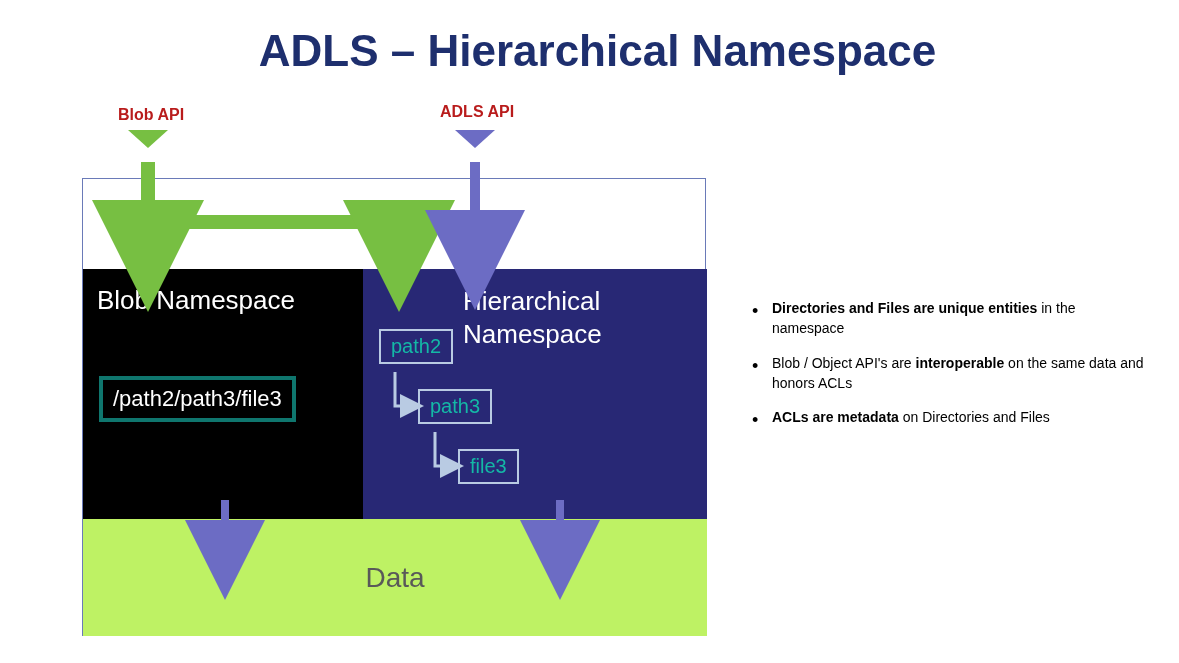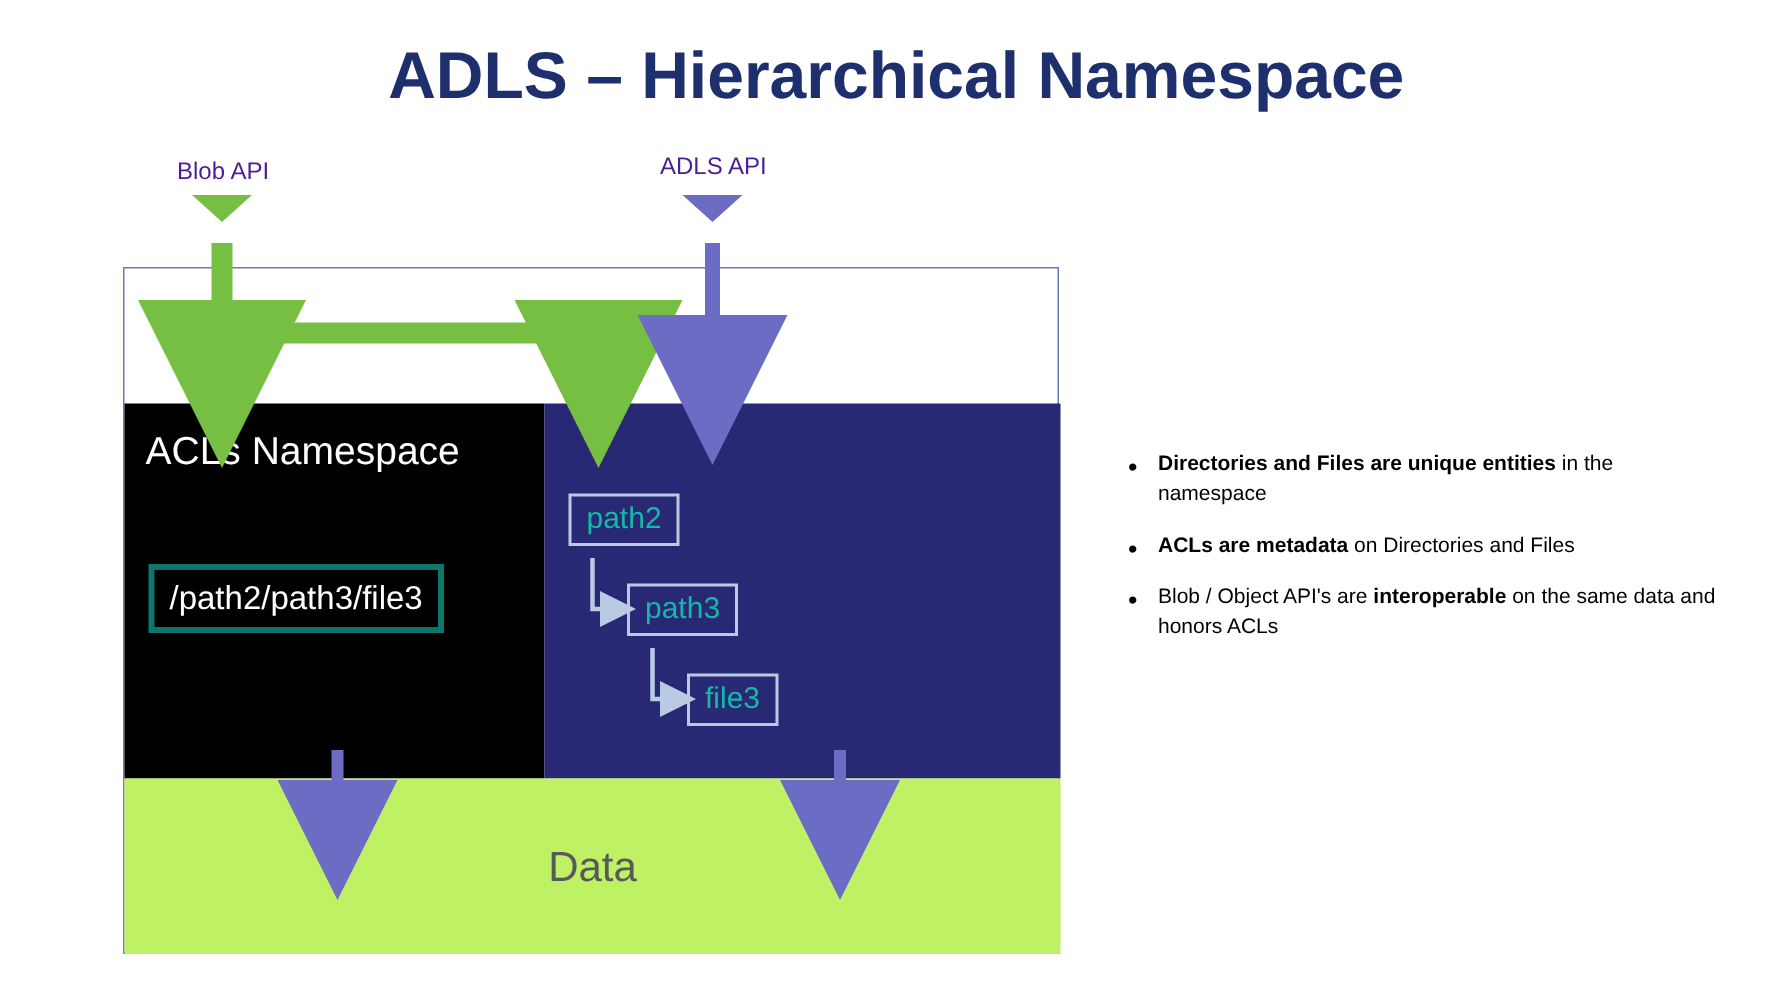--- a/index.html
+++ b/index.html
@@ -82,22 +82,22 @@
     font-size: 28px;
     display: flex;
     align-items: center;
     justify-content: center;
   }
 
   
   .api-label {
     position: absolute;
     font-size: 16px;
-    font-weight: normal;
-    color: #4c1d95;
+    font-weight: bold;
+    color: #b91c1c;
   }
 
   
   .funnel {
     position: absolute;
     width: 0;
     height: 0;
     border-left: 20px solid transparent;
     border-right: 20px solid transparent;
   }
@@ -166,24 +166,25 @@
 <div class="title">ADLS – Hierarchical Namespace</div>
 
 <div class="api-label" style="left:118px; top:106px;">Blob API</div>
 <div class="api-label" style="left:440px; top:103px;">ADLS API</div>
 
 <div class="funnel green" style="left:128px; top:130px;"></div>
 <div class="funnel purple" style="left:455px; top:130px;"></div>
 
 <div class="diagram-frame">
   <div class="flat-box">
-    <div class="flat-title">ACLs Namespace</div>
+    <div class="flat-title">Blob Namespace</div>
     <div class="flat-path">/path2/path3/file3</div>
   </div>
   <div class="hier-box">
+    <div class="hier-title">Hierarchical Namespace</div>
     <div class="node" style="left:16px; top:60px;">path2</div>
     <div class="node" style="left:55px; top:120px;">path3</div>
     <div class="node" style="left:95px; top:180px;">file3</div>
   </div>
   <div class="data-box">Data</div>
 </div>
 
 <svg class="overlay">
   <defs>
     <marker id="arrow-green" markerWidth="8" markerHeight="8" refX="4" refY="4" orient="auto">
@@ -212,19 +213,19 @@
   <line x1="225" y1="500" x2="225" y2="560" stroke="#6c6cc4" stroke-width="8" marker-end="url(#arrow-purple)"></line>
   <line x1="560" y1="500" x2="560" y2="560" stroke="#6c6cc4" stroke-width="8" marker-end="url(#arrow-purple)"></line>
 </svg>
 
 <div class="bullets">
   <ul>
     <li>
       <span class="bold">Directories and Files are unique entities</span><span> in the namespace</span>
     </li>
     <li>
-      <span class="bold">ACLs are metadata</span><span> on Directories and Files</span>
+      <span>Blob / Object API's are </span><span class="bold">interoperable</span><span> on the same data and honors ACLs</span>
     </li>
     <li>
-      <span>Blob / Object API's are </span><span class="bold">interoperable</span><span> on the same data and honors ACLs</span>
+      <span class="bold">ACLs are metadata</span><span> on Directories and Files</span>
     </li>
   </ul>
 </div>
 
 </body></html>

